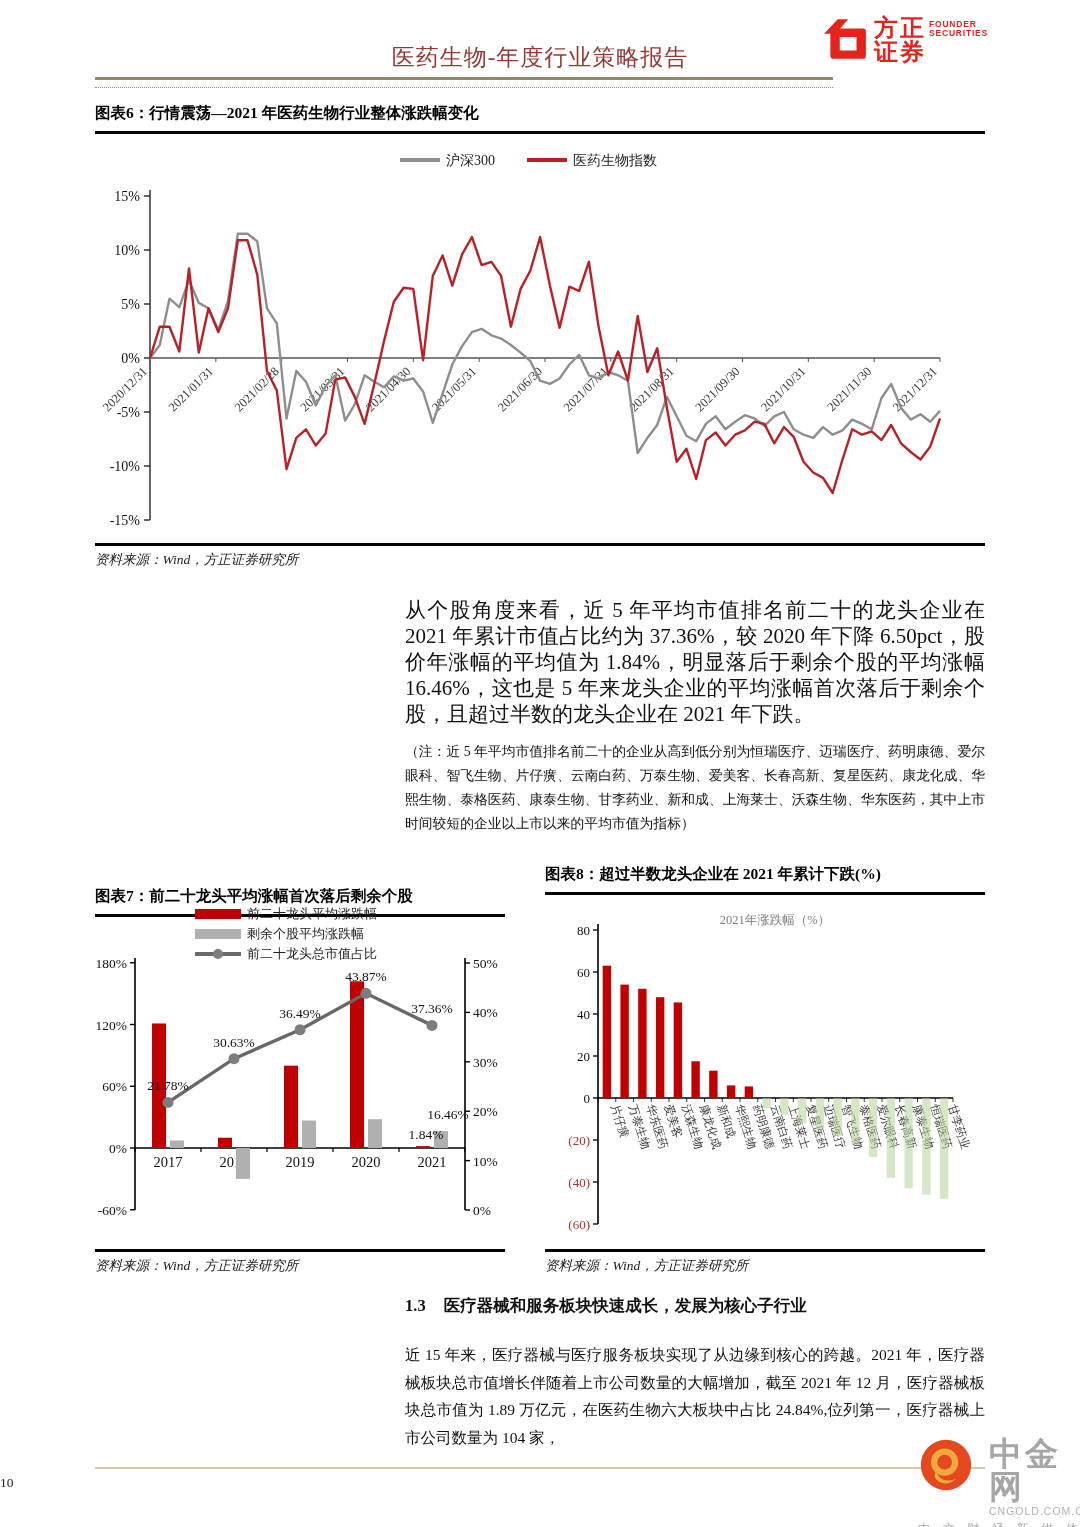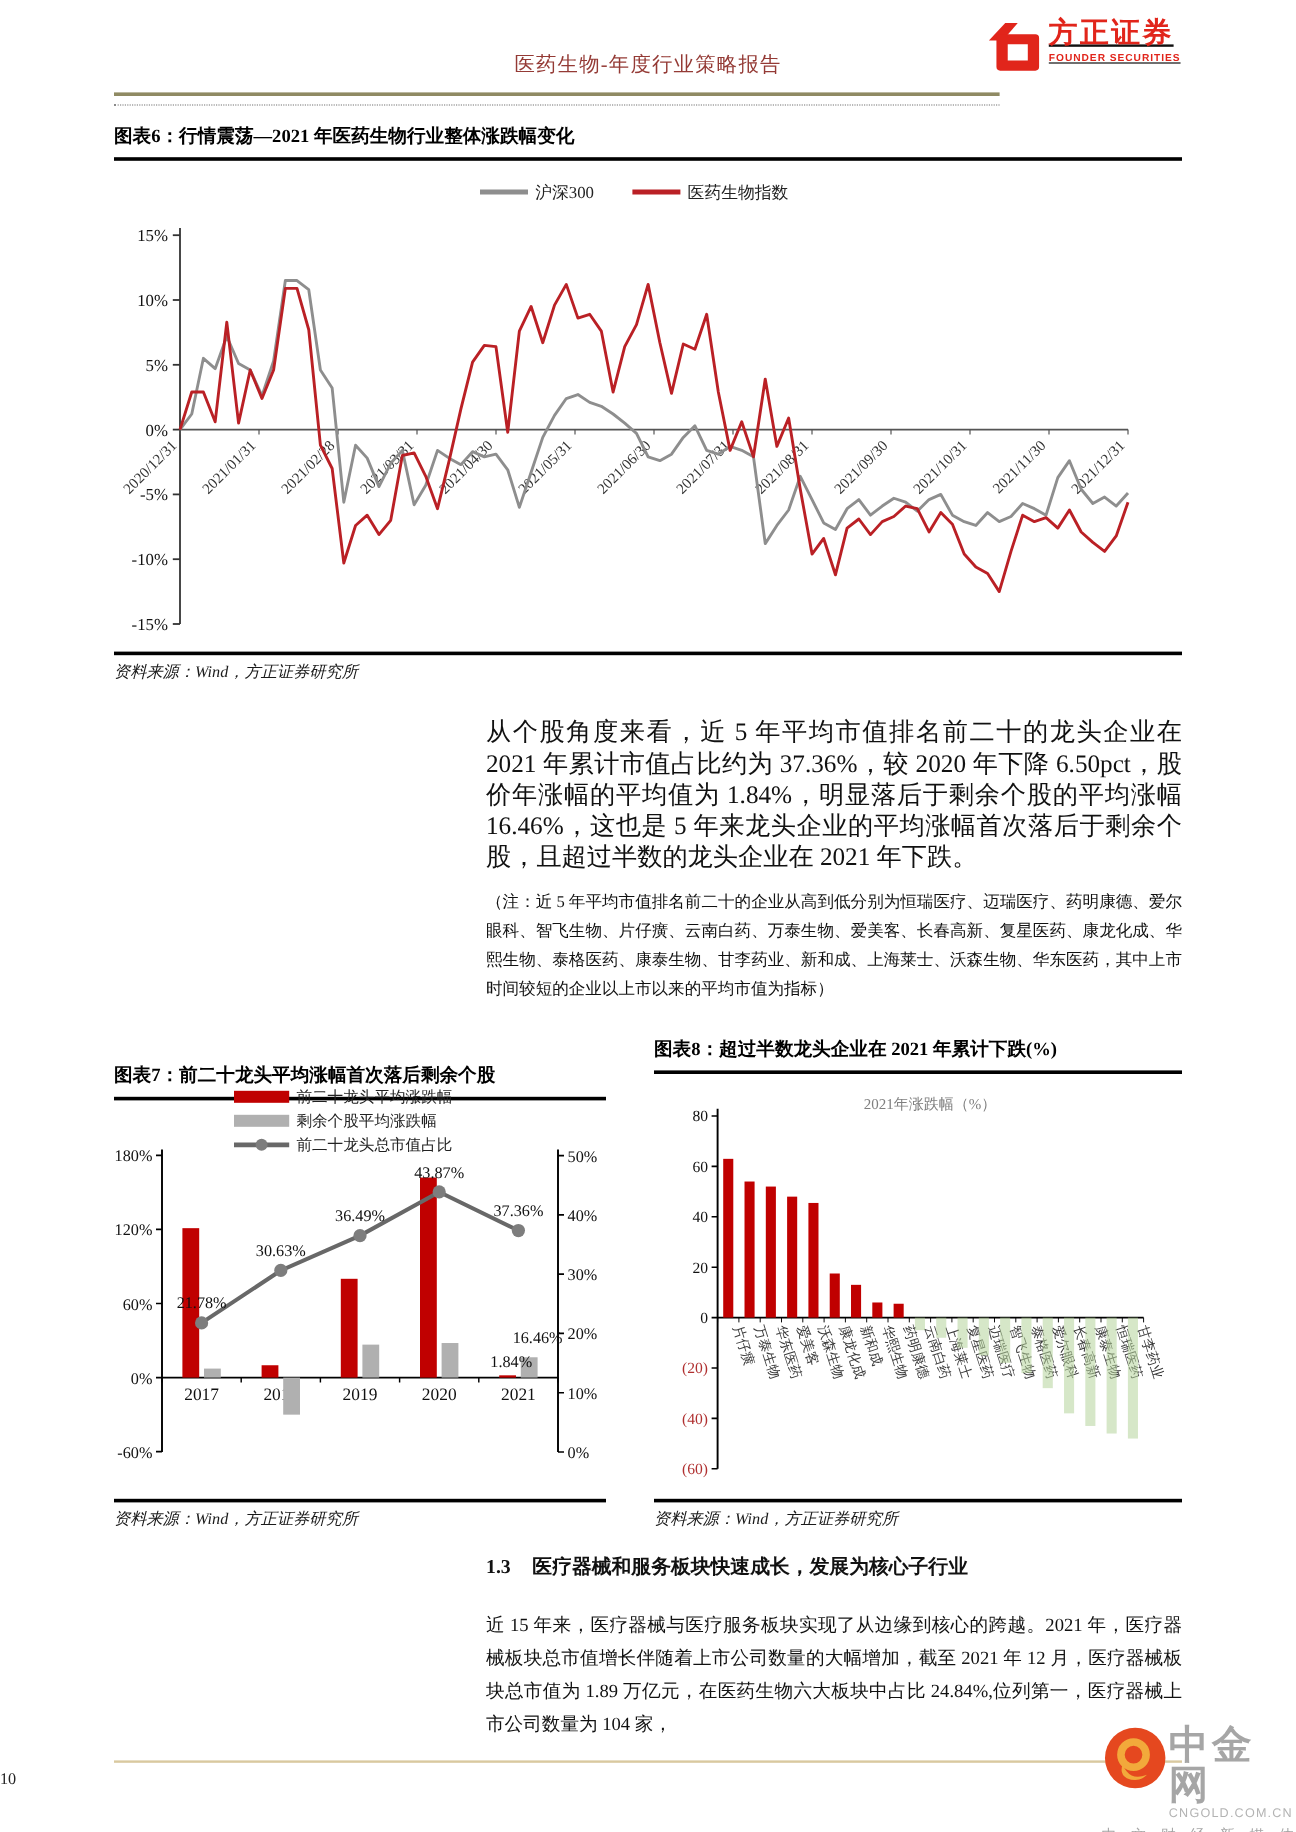--- a/index.html
+++ b/index.html
@@ -1,22 +1,22 @@
 <!DOCTYPE html>
 <html><head>
 <meta charset="utf-8">
 <style>
   html,body{margin:0;padding:0;background:#e8e8e8;}
   .page{position:relative;width:1080px;height:1527px;margin:0 auto;background:#ffffff;
         font-family:"Liberation Serif","DejaVu Serif",serif;color:#111;overflow:hidden;}
   .abs{position:absolute;}
   
-  .doc-title{top:42px;left:0;width:100%;text-align:center;font-size:17px;letter-spacing:1px;color:#943a35;}
+  .doc-title{top:42px;left:0;width:100%;text-align:center;font-size:23px;letter-spacing:1px;color:#943a35;}
   .brand{top:16px;left:822px;width:166px;display:flex;align-items:flex-start;gap:6px;}
-  .brand-text{display:flex;flex-direction:column;line-height:1;text-decoration:underline;}
+  .brand-text{display:flex;line-height:1;}
   .brand-cn{font-size:24px;font-weight:bold;color:#e1251b;letter-spacing:2px;font-family:"Liberation Sans",sans-serif;}
   .brand-en{font-size:8.5px;font-weight:bold;color:#e1251b;letter-spacing:.8px;margin-top:4px;font-family:"Liberation Sans",sans-serif;}
   .rule-solid{top:77px;left:95px;width:738px;height:2.5px;background:#8f8a63;}
   .rule-dotted{top:87px;left:95px;width:738px;height:0;border-top:1.5px dotted #8a8a8a;}
   
   .fig-title{font-weight:bold;font-size:15.5px;color:#000;border-bottom:3.5px solid #000;padding-bottom:7px;}
   .fig-source{border-top:3.5px solid #000;padding-top:5px;font-style:italic;font-size:13.5px;color:#1a1a1a;}
   .fig6-title{top:103px;left:95px;width:890px;}
   .fig6-source{top:543px;left:95px;width:890px;}
   .fig7-title{top:886px;left:95px;width:410px;}
@@ -32,21 +32,21 @@
   .p1{top:597px;font-size:21px;line-height:26px;}
   .note{top:740px;font-size:13.8px;line-height:24px;}
   .sec-head{top:1295px;left:405px;width:580px;font-size:16.5px;font-weight:bold;}
   .sec-head .num{margin-right:18px;margin-top:41px;}
   .sec-body{top:1341px;font-size:15.5px;line-height:27.5px;}
   
   .footer-rule{top:1467px;left:95px;width:890px;height:2px;background:#d9c9a0;}
   .page-num{top:1475px;left:0;width:100%;text-align:left;font-size:13.5px;color:#222;}
   
   .wm{top:1437px;left:918px;width:162px;}
-  .wm-row{display:flex;align-items:flex-start;gap:0;}
+  .wm-row{display:flex;align-items:flex-start;gap:15px;}
   .wm-text{display:flex;flex-direction:column;line-height:1;}
   .wm-name{font-size:33px;font-weight:bold;color:#a6a6a6;letter-spacing:3px;font-family:"Liberation Sans",sans-serif;}
   .wm-url{font-size:10.5px;color:#b3b3b3;letter-spacing:1px;margin-top:3px;font-family:"Liberation Sans",sans-serif;}
   .wm-tagline{font-size:12.5px;color:#a6a6a6;letter-spacing:4.5px;margin-top:4px;white-space:nowrap;}
 </style>
 </head>
 <body>
 
 <div class="page">
 

